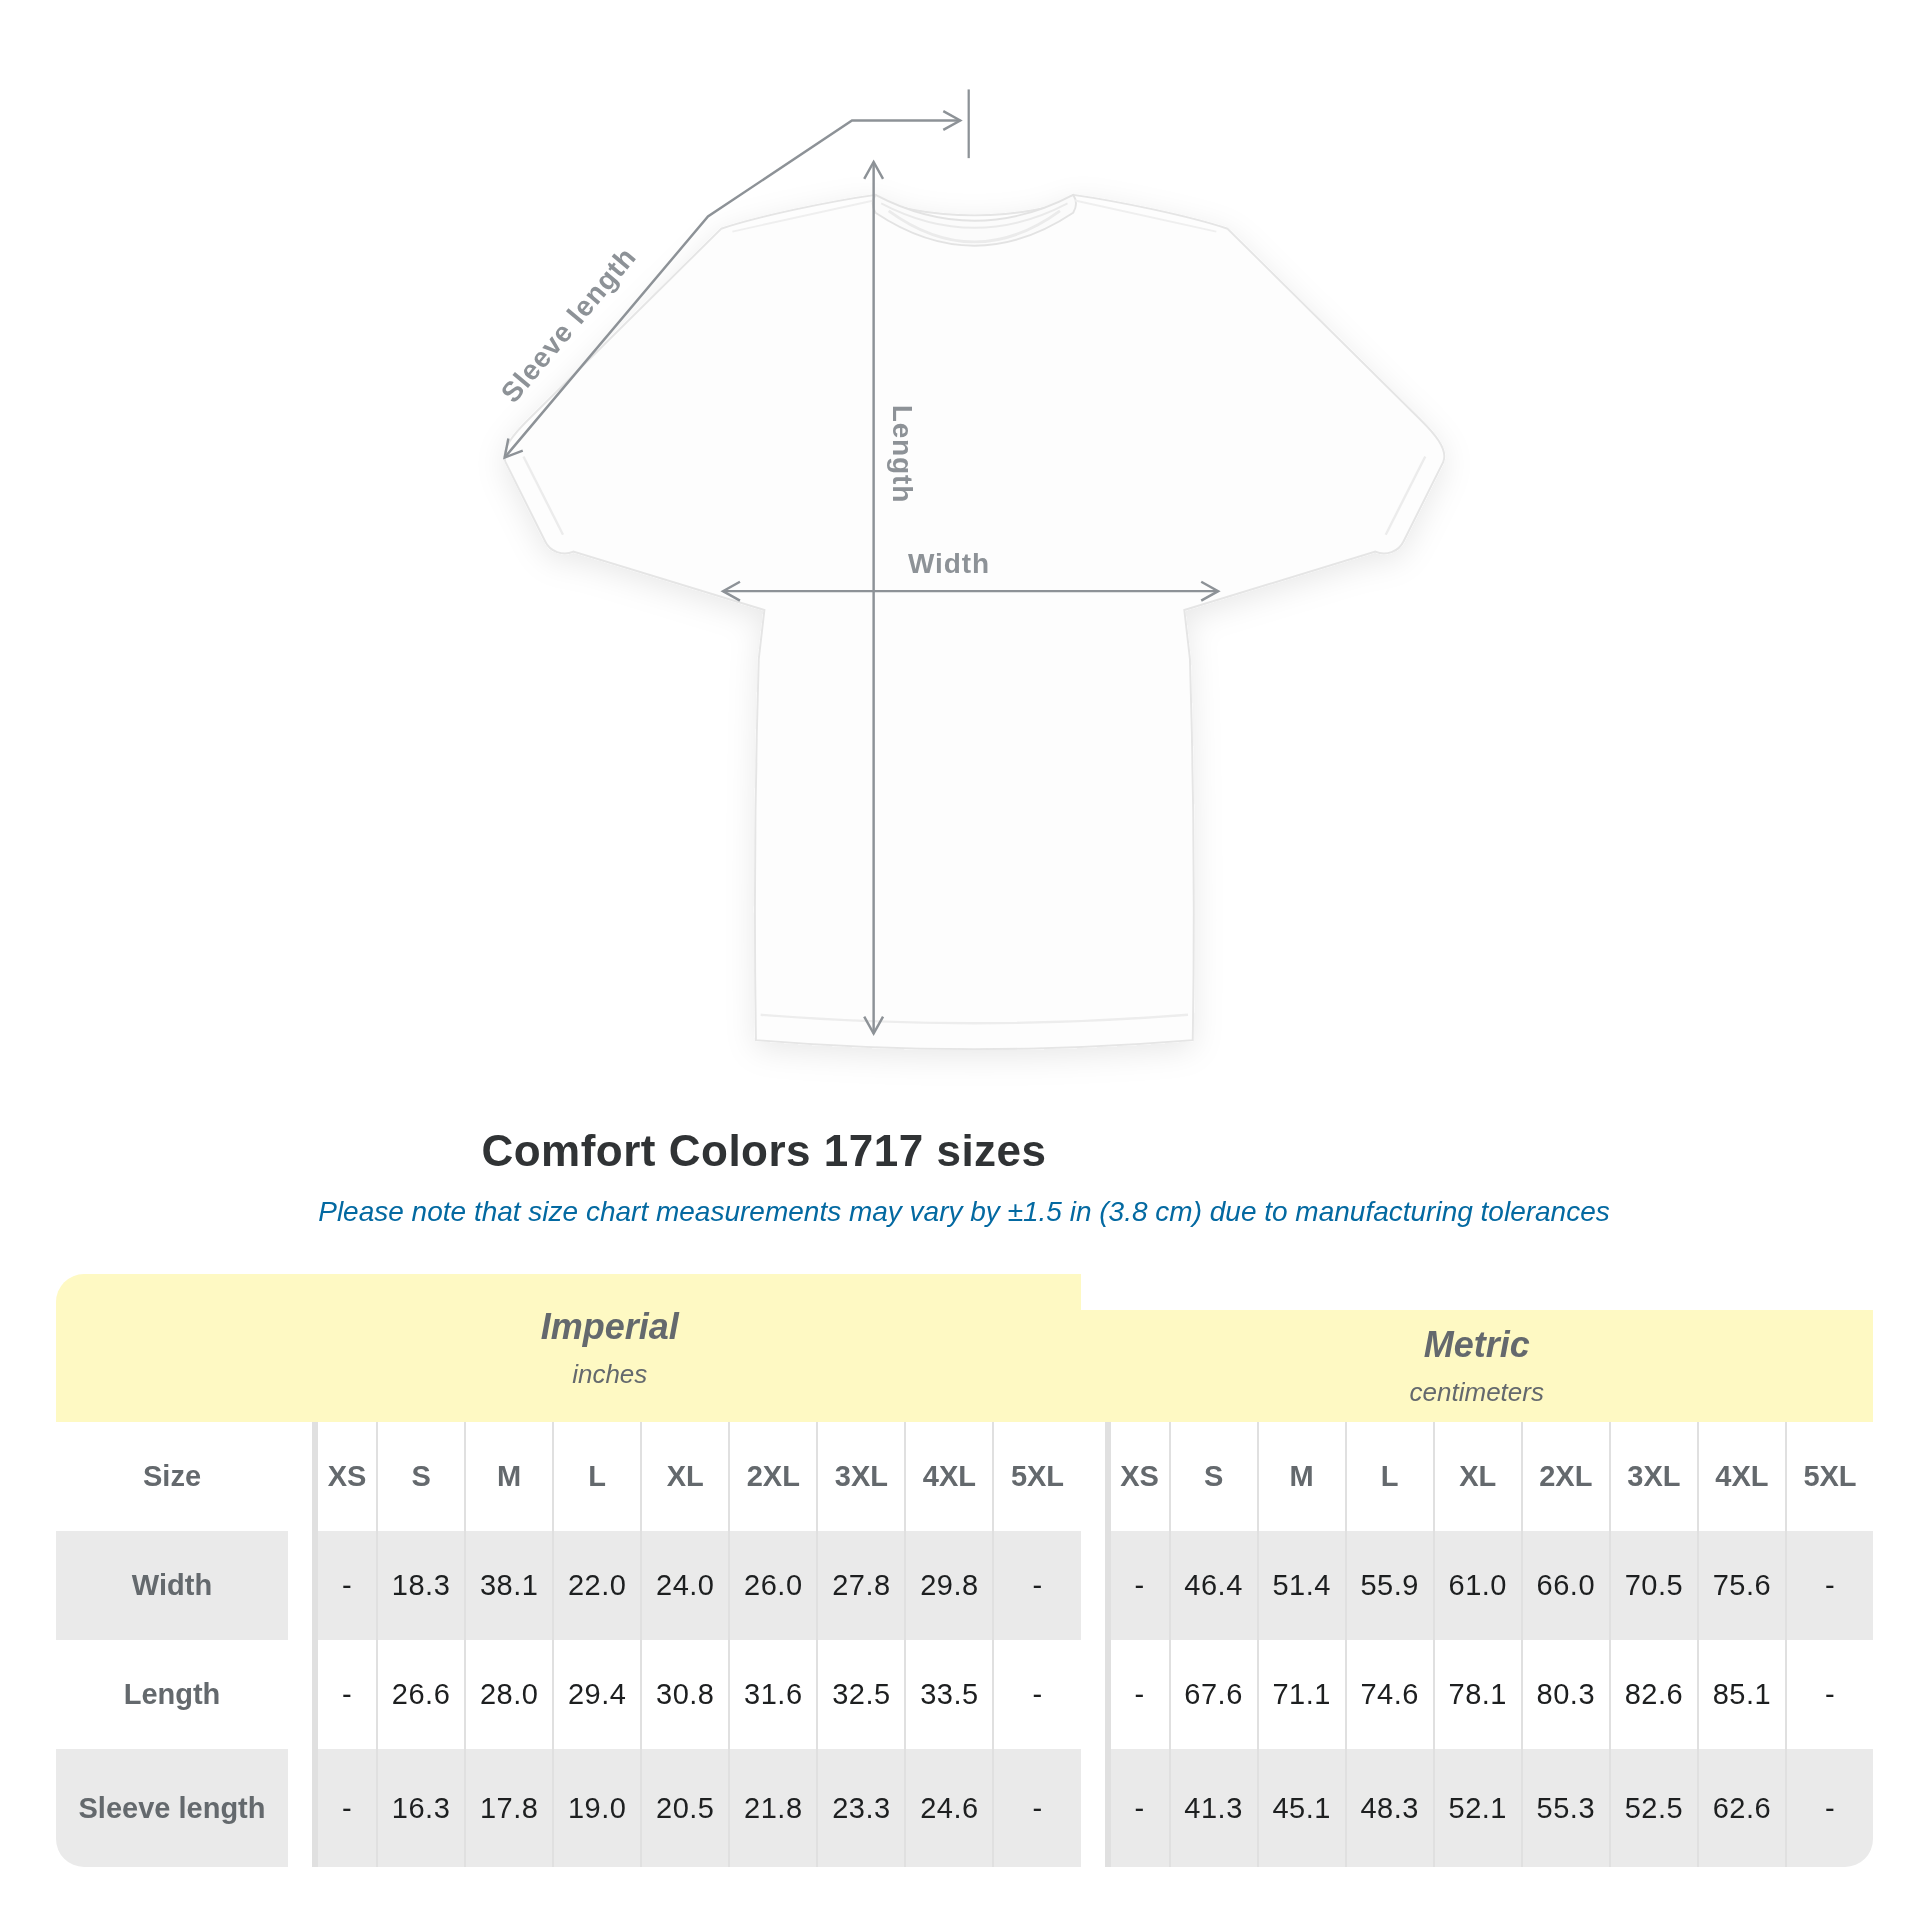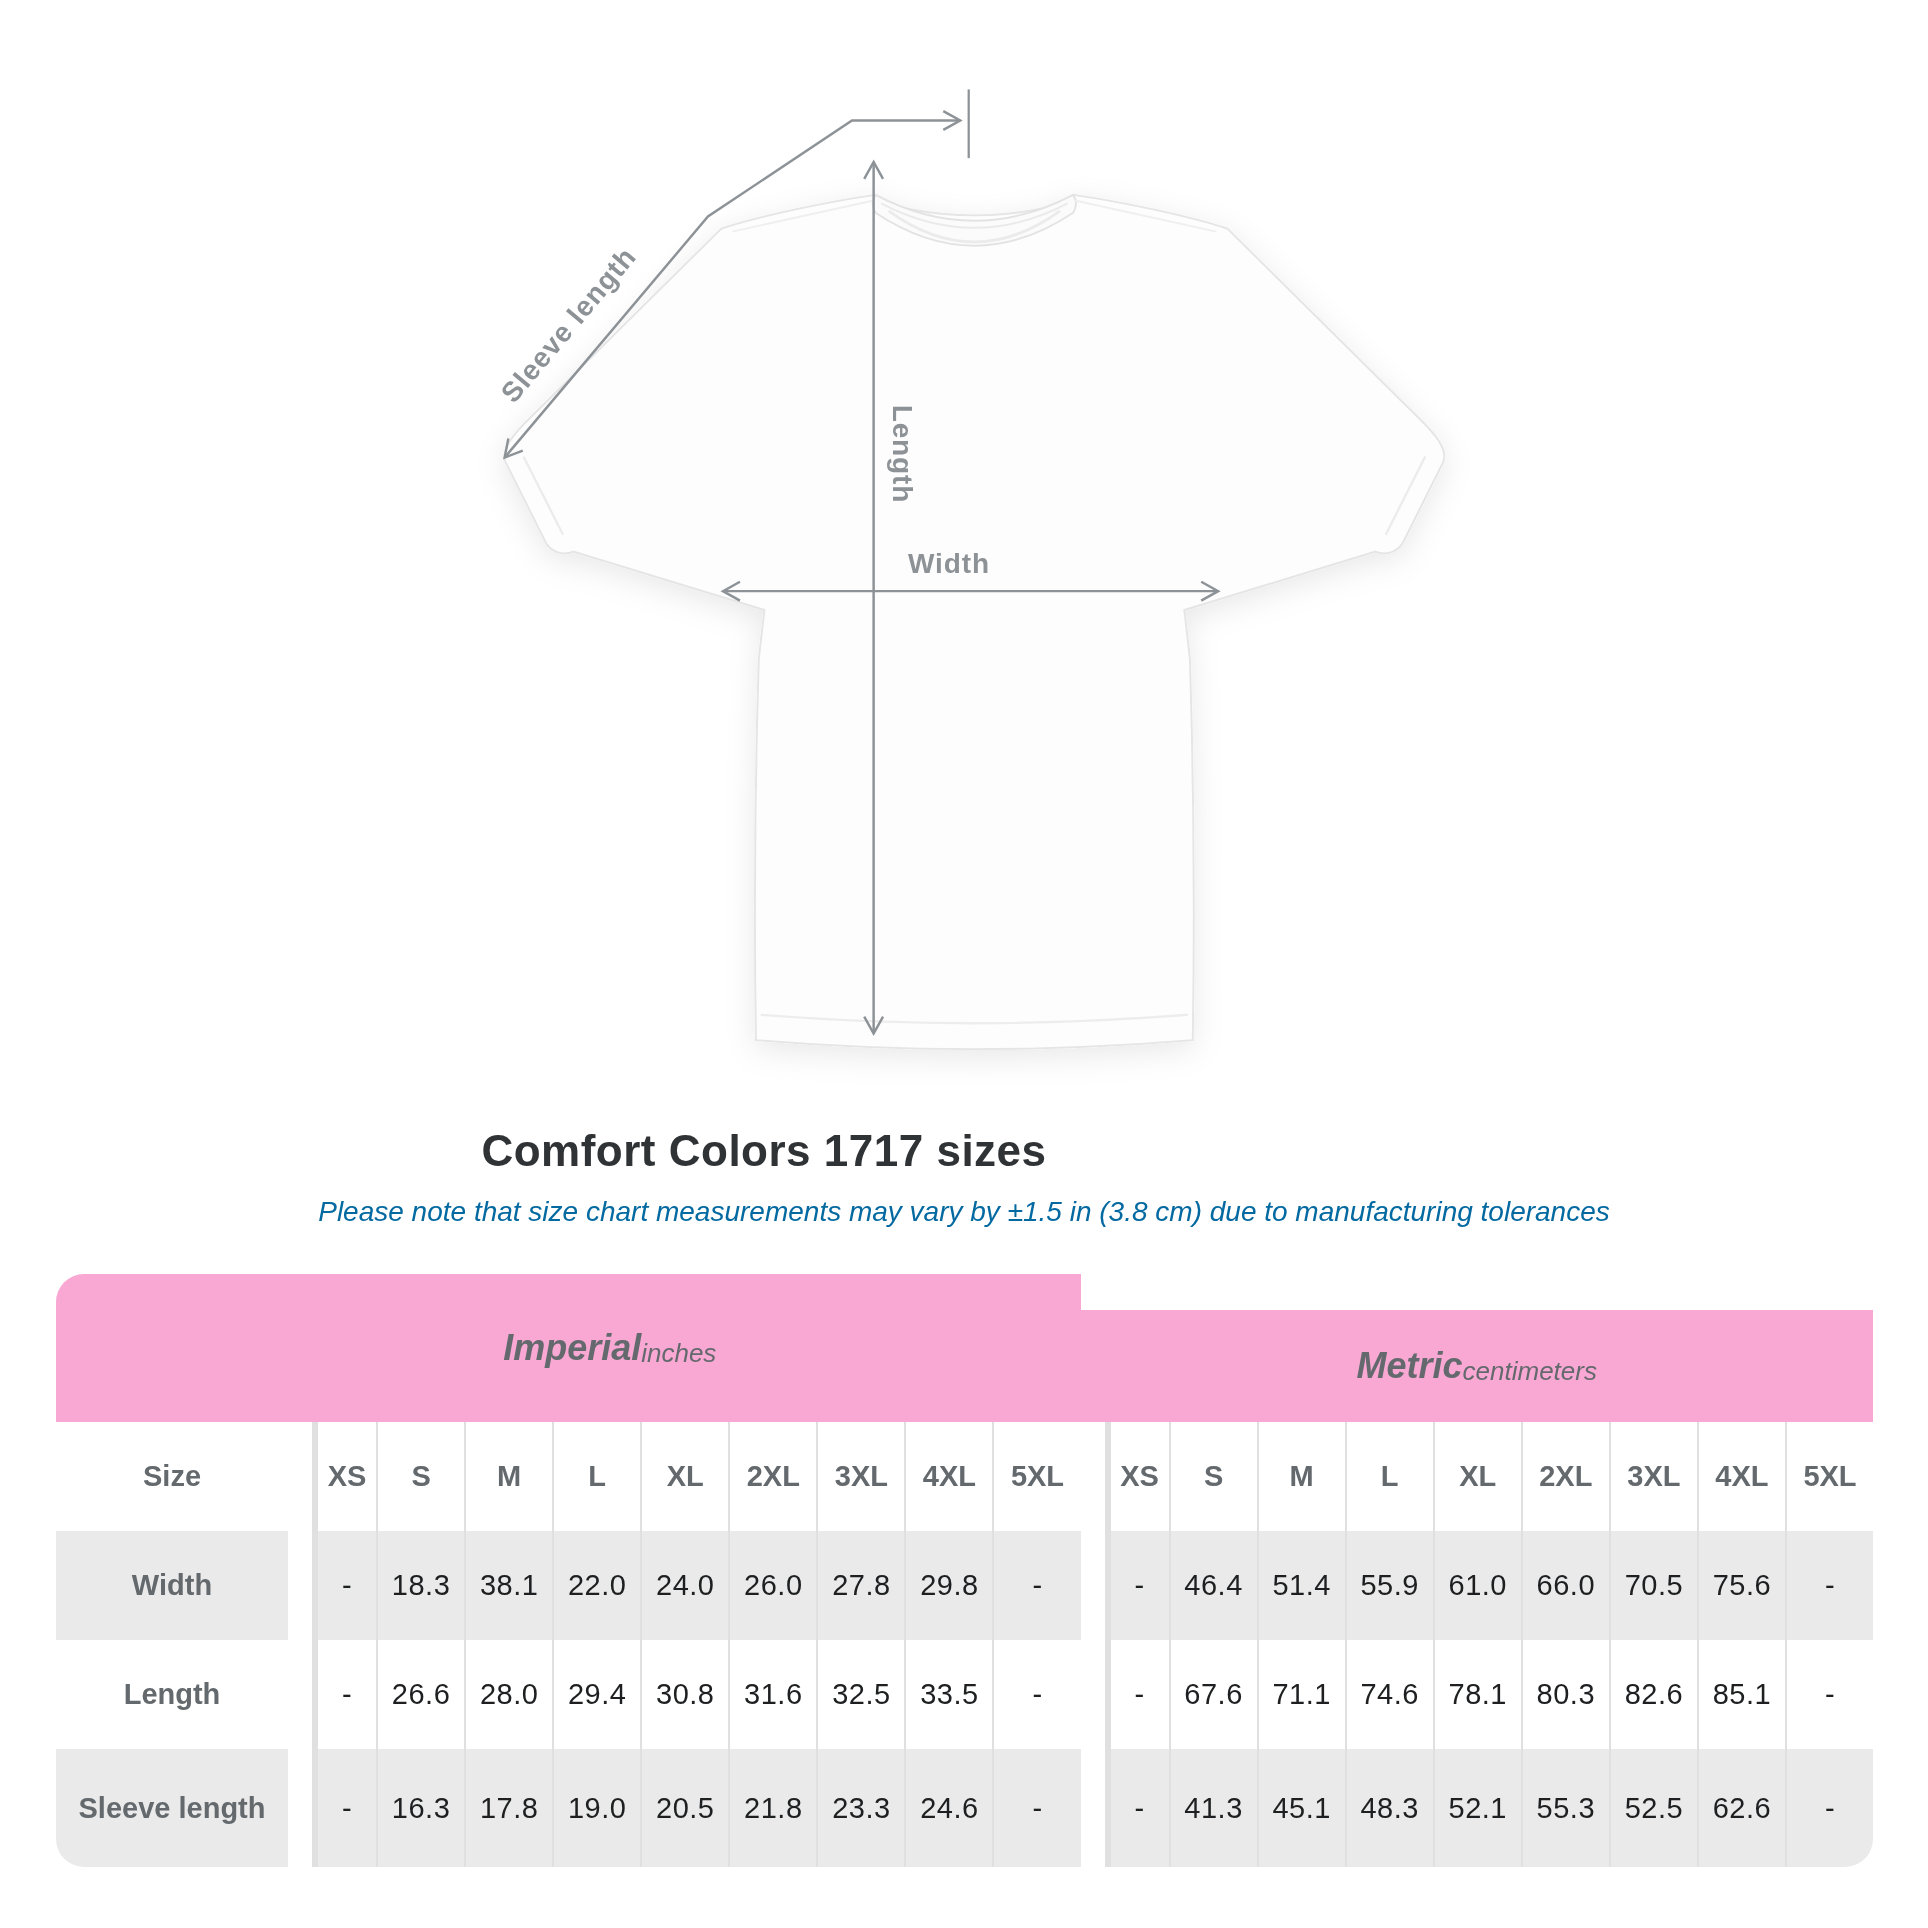--- a/index.html
+++ b/index.html
@@ -26,21 +26,21 @@
     position:absolute; left:0; top:1196px; width:1928px; text-align:center;
     font-size:28px; font-style:italic; color:#0369a1;
   }
   
   .size-table {
     position:absolute; left:56px; top:1274px; width:1817px; height:593px;
     display:grid; grid-template-columns:232px repeat(18, 1fr);
     grid-template-rows:148px 109px 109px 109px 118px;
     border-radius:28px; overflow:hidden; background:#ffffff;
   }
-  .band { background:#f9a8d4; display:flex; align-items:center; justify-content:center; grid-row:1; }
+  .band { background:#fef9c3; display:flex; flex-direction:column; align-items:center; justify-content:center; grid-row:1; }
   .band-imperial { grid-column:1 / 11; padding-left:83px; }
   .band-metric   { grid-column:11 / 20;margin-top:36px; }
   .gname { font-style:italic; font-weight:bold; font-size:36px; color:var(--label); }
   .gunit { font-style:italic; font-size:26px; color:var(--label); margin-top:11.3px; }
   .cell { display:flex; align-items:center; justify-content:center; font-size:29px; }
   .lbl { font-weight:bold; color:var(--label); }
   .val { color:var(--value); letter-spacing:0.5px; }
   .bg-g { background:#eaeaea; }
   .bg-w { background:#ffffff; }
   .sep  { border-left:2.8px solid #e0e0e0; }

